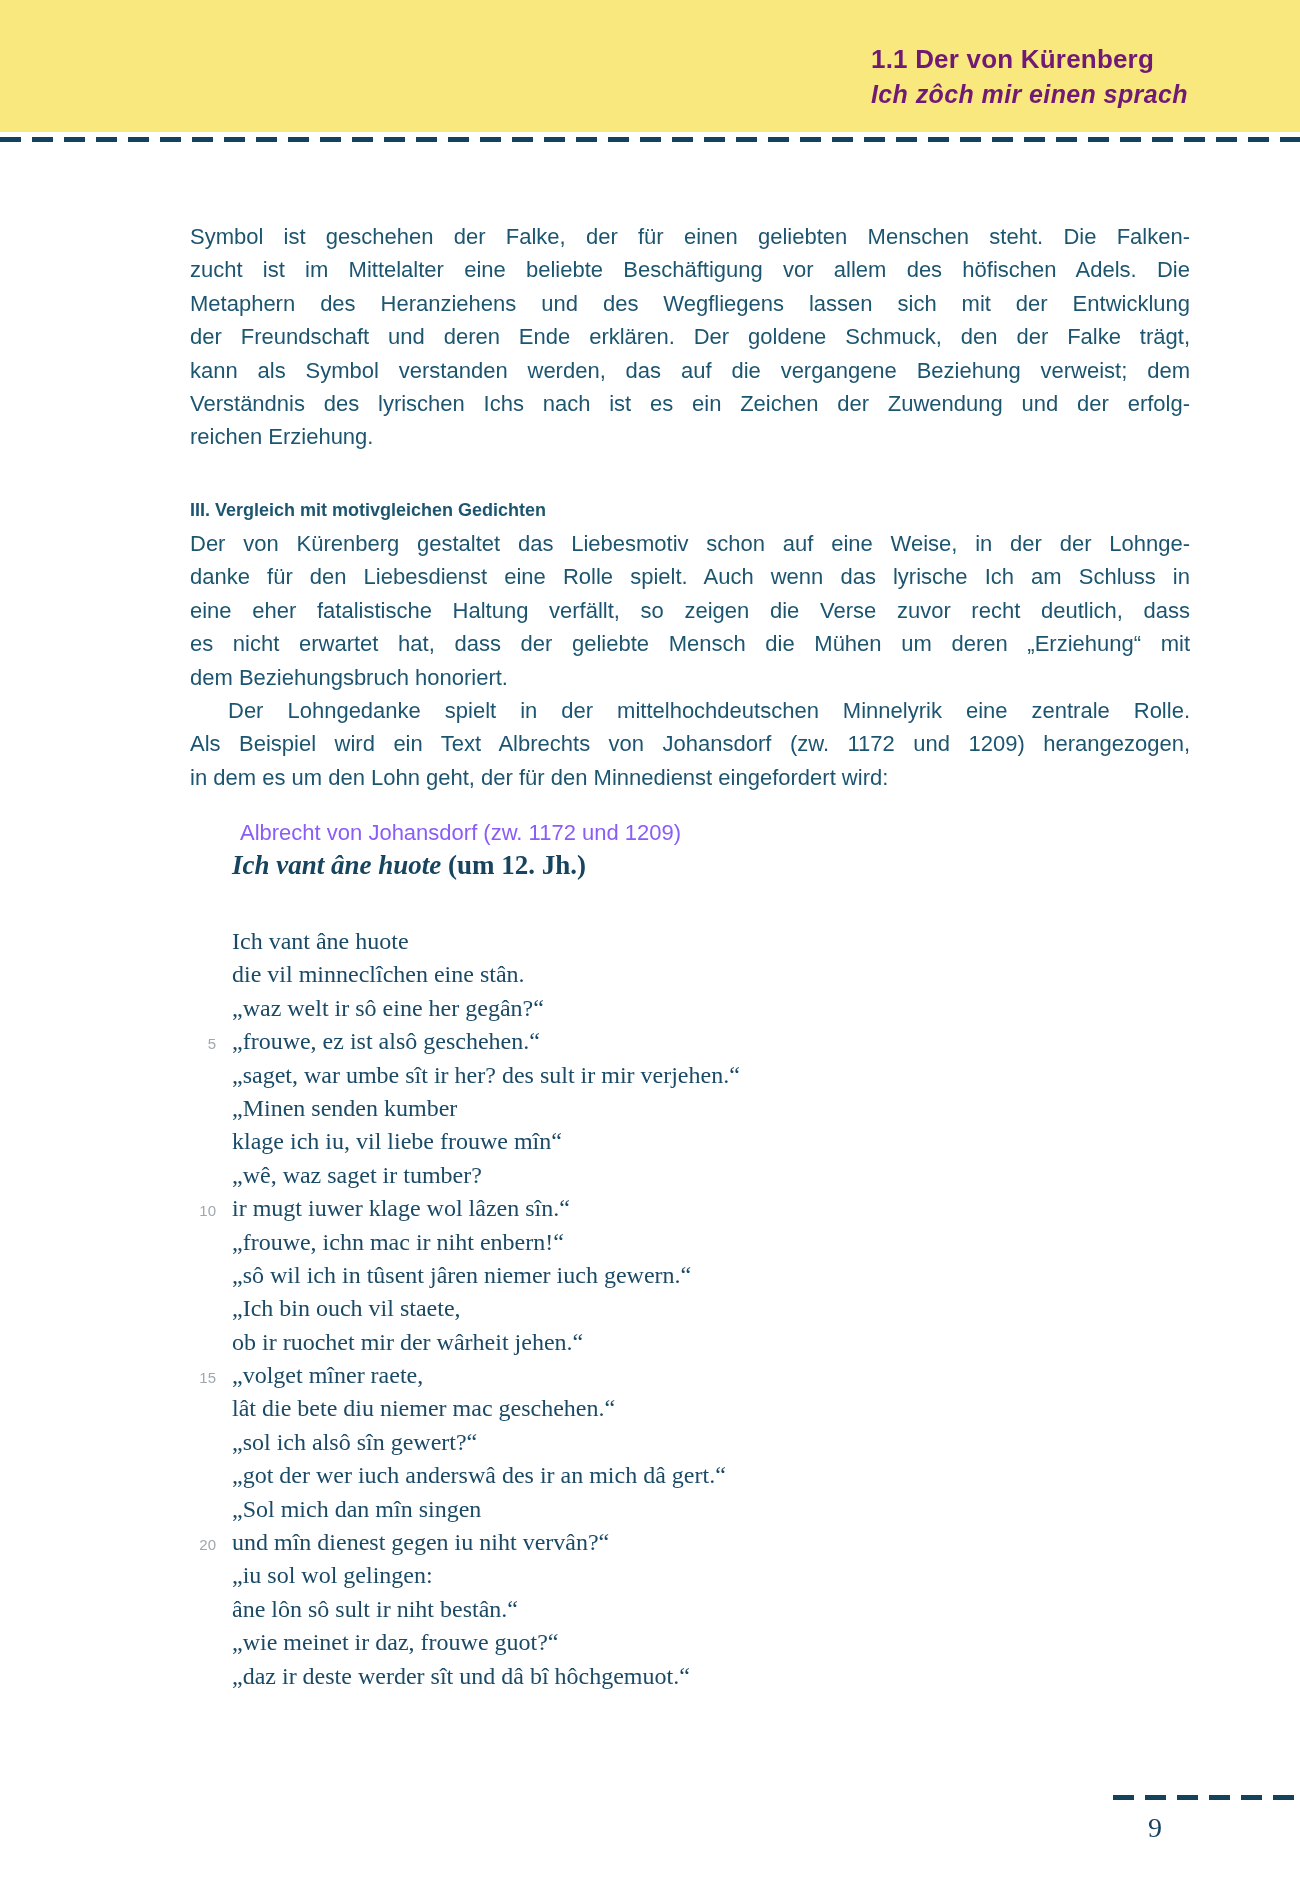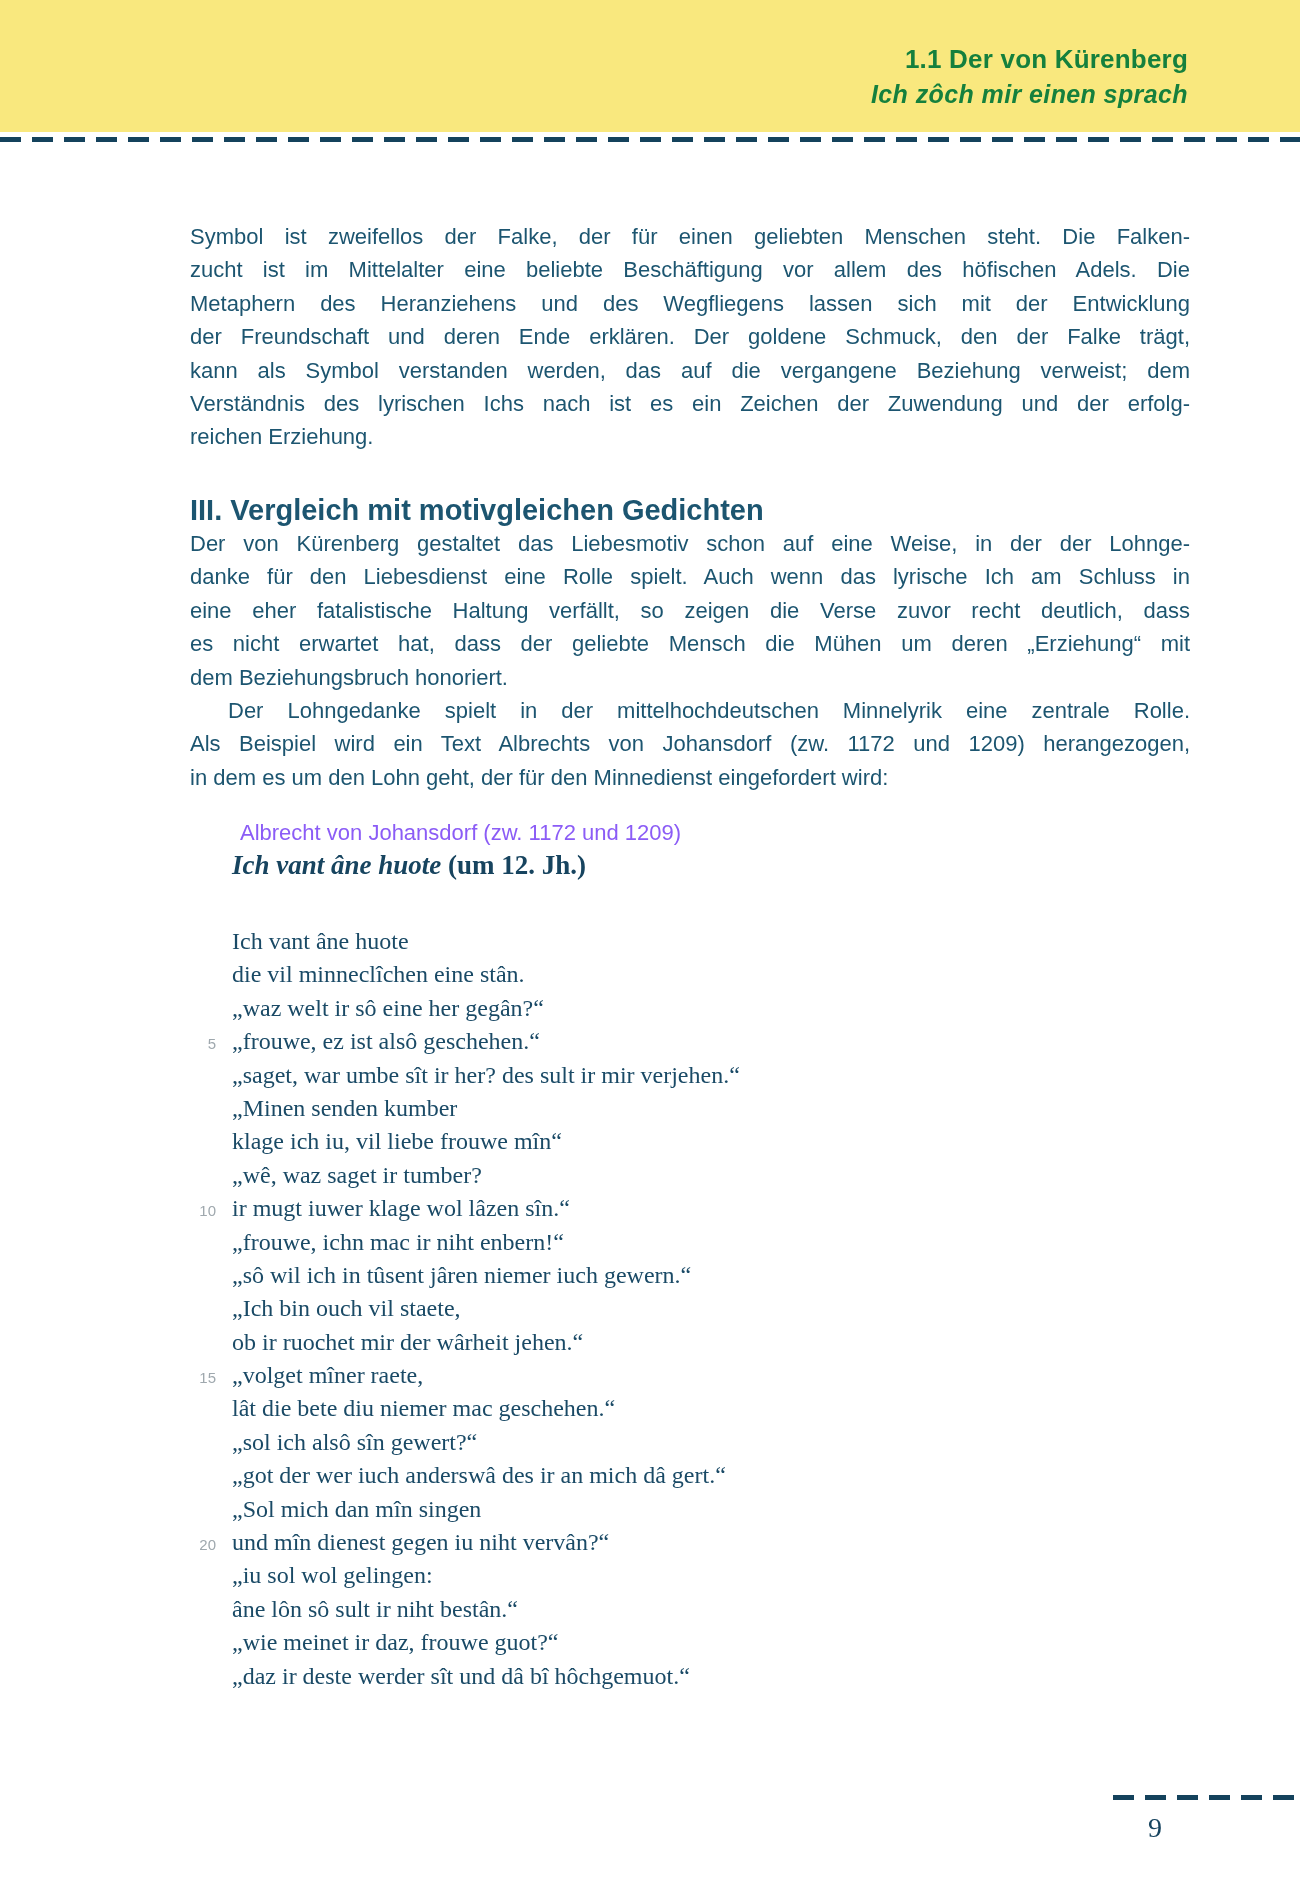--- a/index.html
+++ b/index.html
@@ -3,33 +3,33 @@
 <meta charset="utf-8">
 <style>
   html,body { margin:0; padding:0; background:#e8e8e8; }
   .page {
     position:relative; width:1300px; height:1890px; background:#ffffff;
     font-family:"Liberation Sans", sans-serif; overflow:hidden;
     margin:0 auto;
   }
   
   .header-band { position:absolute; top:0; left:0; width:1300px; height:132px; background:#F9E87E; }
-  .header-text { position:absolute; top:42px; right:112px; text-align:right; color:#15803d; }
+  .header-text { position:absolute; top:42px; right:112px; text-align:left; color:#701a75; }
   .header-chapter { font-weight:bold; font-size:26px; line-height:34px; letter-spacing:0.2px; }
   .header-poemtitle { font-style:italic; font-weight:bold; font-size:25px; line-height:36px; letter-spacing:0.4px; }
   .rule-top {
     position:absolute; top:137px; left:0; width:1300px; height:5px;
     background:repeating-linear-gradient(90deg,#14425C 0 21px, transparent 21px 32px);
   }
   
   .textblock { position:absolute; left:190px; width:1000px; color:#1C5570; font-size:22px; line-height:33.4px; }
   .jline { text-align:justify; text-align-last:justify; }
   .jline.lastline { text-align-last:left; }
   .indent-first { text-indent:38px; }
-  .section-heading { position:absolute; left:190px; width:1000px; color:#1C5570; font-size:29px; font-weight:bold; line-height:33.4px; }
+  .section-heading { position:absolute; left:190px; width:1000px; color:#1C5570; font-size:18px; font-weight:bold; line-height:33.4px; }
   
   .attribution { position:absolute; left:240px; top:820px; color:#8b5cf6; font-size:22px; }
   .poem-title { position:absolute; left:232px; top:850px; color:#17445F;
     font-family:"Liberation Serif", serif; font-size:27px; font-weight:bold; }
   .poem-title .it { font-style:italic; }
   
   .poem { position:absolute; left:190px; top:928px; color:#1A4A66;
     font-family:"Liberation Serif", serif; font-size:24px; }
   .poem-line { display:flex; height:33.4px; align-items:baseline; }
   .line-no { width:26px; text-align:right; flex:none;
@@ -50,21 +50,21 @@
 
   <div class="header-band">
     <div class="header-text">
       <div class="header-chapter">1.1 Der von Kürenberg</div>
       <div class="header-poemtitle">Ich zôch mir einen sprach</div>
     </div>
   </div>
   <div class="rule-top"></div>
 
   <div class="textblock" style="top:220px">
-    <div class="jline">Symbol ist zweifellos der Falke, der für einen geliebten Menschen steht. Die Falken-</div>
+    <div class="jline">Symbol ist geschehen der Falke, der für einen geliebten Menschen steht. Die Falken-</div>
     <div class="jline">zucht ist im Mittelalter eine beliebte Beschäftigung vor allem des höfischen Adels. Die</div>
     <div class="jline">Metaphern des Heranziehens und des Wegfliegens lassen sich mit der Entwicklung</div>
     <div class="jline">der Freundschaft und deren Ende erklären. Der goldene Schmuck, den der Falke trägt,</div>
     <div class="jline">kann als Symbol verstanden werden, das auf die vergangene Beziehung verweist; dem</div>
     <div class="jline">Verständnis des lyrischen Ichs nach ist es ein Zeichen der Zuwendung und der erfolg-</div>
     <div class="jline lastline">reichen Erziehung.</div>
   </div>
 
   <div class="section-heading" style="top:494px">III. Vergleich mit motivgleichen Gedichten</div>
 

